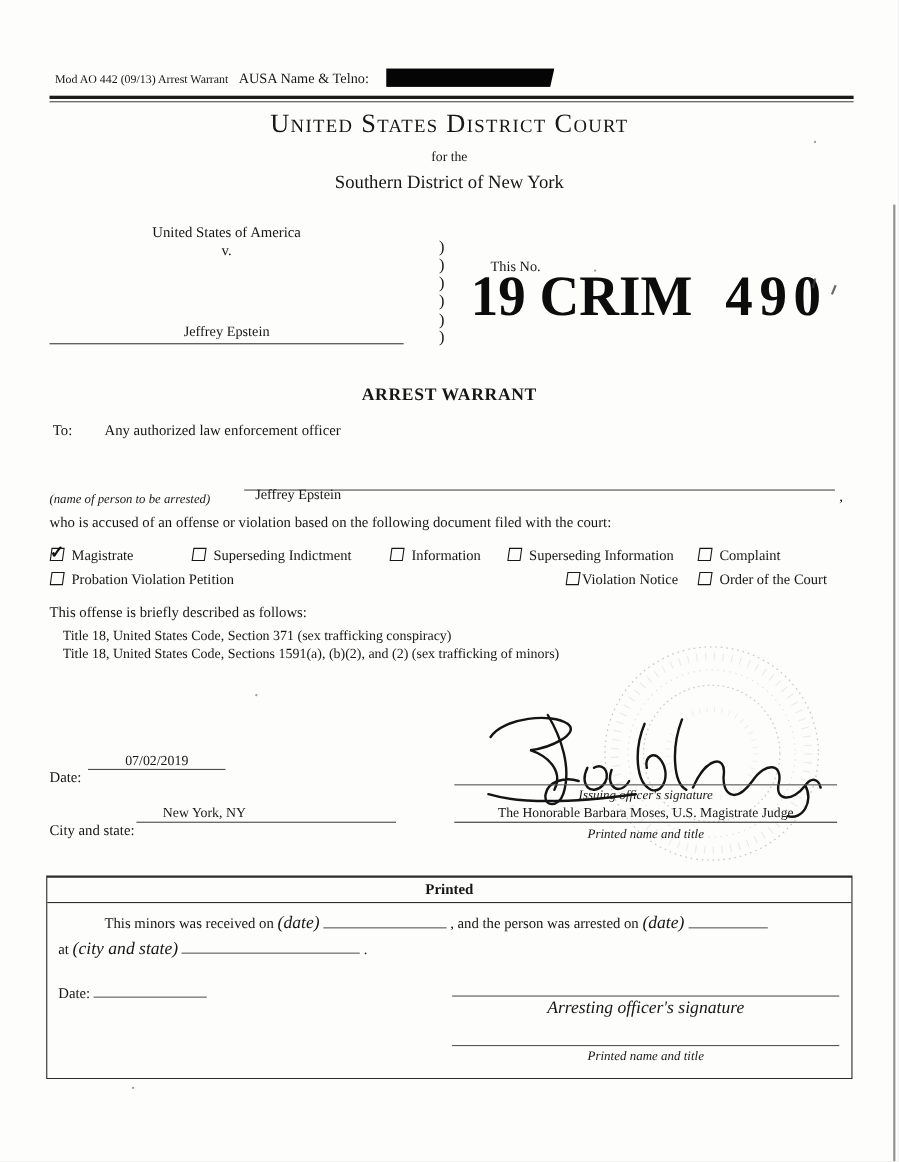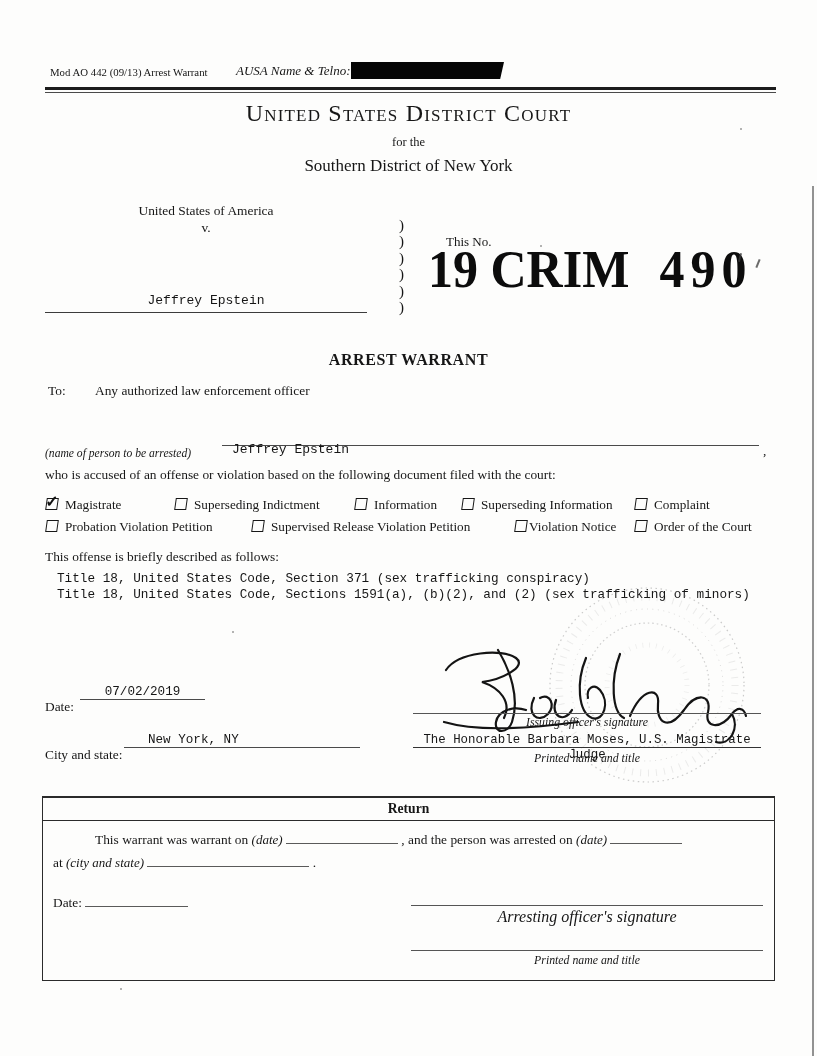--- a/index.html
+++ b/index.html
@@ -3,28 +3,28 @@
 <meta charset="utf-8">
 <style>
   html,body{margin:0;padding:0;background:#e8e8e8;}
   .page{
     position:relative; width:817px; height:1056px; margin:0 auto;
     background:#fdfdfc; overflow:hidden;
     font-family:"Liberation Serif", serif; color:#161616;
     font-size:13.4px;
   }
   .abs{position:absolute;}
-  .sans{font-family:Liberation Mono, monospace;}
+  .sans{font-family:Liberation Serif, serif;}
   .it{font-style:italic;}
   .b{font-weight:bold;}
   .center{text-align:center;}
 
   
   .form-id{left:50px; top:66px; font-size:10.8px;}
-  .ausa-label{left:236px; top:63px; font-size:13px;font-style:italic;}
+  .ausa-label{left:217px; top:63px; font-size:13px;}
   .redaction{left:351px; top:62px; width:153px; height:17px; background:#050505;
              clip-path:polygon(0 0,100% 0,97.5% 100%,0 100%);}
   .rule-thick{left:45px; top:87px; width:731px; height:2.6px; background:#1c1c1c;}
   .rule-thin{left:45px; top:91.5px; width:731px; height:1px; background:#4a4a4a;}
 
   
   .court-name{left:0; top:100px; width:817px; font-variant:small-caps;
               font-size:24px; letter-spacing:1.2px;}
   .for-the{left:0; top:135px; width:817px; font-size:12.5px;}
   .district{left:0; top:156px; width:817px; font-size:17px;}
@@ -97,21 +97,21 @@
               border:1.6px solid #2b2b2b; border-top-width:2.6px;}
   .return-header{position:absolute; left:0; top:0; width:100%; height:22px;
                  border-bottom:1.6px solid #2b2b2b; text-align:center;
                  font-weight:bold; font-size:13.6px; line-height:22px;}
   .ret-line1{position:absolute; left:0; top:33px; width:720px; padding-left:10px; text-indent:42px;}
   .ret-line2{position:absolute; left:10px; top:56px;}
   .ret-date{position:absolute; left:10px; top:96px;}
   .blank{display:inline-block; border-bottom:1.3px solid #5a5a5a; height:12px;
          vertical-align:baseline; text-indent:0;}
   .bl1{width:112px;} .bl2{width:72px;} .bl3{width:162px;} .bl4{width:103px;}
-  .hint{font-style:italic; font-size:13px;}
+  .hint{font-style:italic; font-size:16px;}
   .ret-sig-line{position:absolute; left:368px; top:89px; width:352px; height:18px;
                 border-bottom:1.4px solid #555;}
   .ret-sig-caption{position:absolute; left:368px; top:110px; width:352px;
                    text-align:center; font-size:16px; font-style:italic;}
   .ret-printed-line{position:absolute; left:368px; top:134px; width:352px; height:18px;
                     border-bottom:1.4px solid #555;}
   .ret-printed-caption{position:absolute; left:368px; top:155px; width:352px;
                        text-align:center; font-size:11.8px; font-style:italic;}
 
   
@@ -160,21 +160,20 @@
   <div class="abs arrestee-comma">,</div>
   <div class="abs accused">who is accused of an offense or violation based on the following document filed with the court:</div>
 
   <div class="cbx-item row1" style="left:46px"><span class="cbx checked"></span><span class="cbx-label">Magistrate</span></div>
   <div class="cbx-item row1" style="left:175px"><span class="cbx"></span><span class="cbx-label">Superseding Indictment</span></div>
   <div class="cbx-item row1" style="left:355px"><span class="cbx"></span><span class="cbx-label">Information</span></div>
   <div class="cbx-item row1" style="left:462px"><span class="cbx"></span><span class="cbx-label">Superseding Information</span></div>
   <div class="cbx-item row1" style="left:635px"><span class="cbx"></span><span class="cbx-label">Complaint</span></div>
 
   <div class="cbx-item row2" style="left:46px"><span class="cbx"></span><span class="cbx-label">Probation Violation Petition</span></div>
-  <div class="cbx-item row2" style="left:252px"><span class="cbx"></span><span class="cbx-label">Supervised Release Violation Petition</span></div>
   <div class="cbx-item row2" style="left:515px"><span class="cbx" style="margin-right:2px"></span><span class="cbx-label">Violation Notice</span></div>
   <div class="cbx-item row2" style="left:635px"><span class="cbx"></span><span class="cbx-label">Order of the Court</span></div>
 
   <div class="abs offense-intro">This offense is briefly described as follows:</div>
   <div class="abs offense-lines sans">
     <div>Title 18, United States Code, Section 371 (sex trafficking conspiracy)</div>
     <div>Title 18, United States Code, Sections 1591(a), (b)(2), and (2) (sex trafficking of minors)</div>
   </div>
 
   <svg class="abs seal" viewBox="0 0 208 208">
@@ -202,22 +201,22 @@
   <div class="abs date-label">Date:</div>
   <div class="abs date-line"><span class="sans">07/02/2019</span></div>
   <div class="abs sig-line"></div>
   <div class="abs sig-caption it center">Issuing officer's signature</div>
   <div class="abs city-label">City and state:</div>
   <div class="abs city-line"><span class="sans">New York, NY</span></div>
   <div class="abs printed-line"><span class="sans">The Honorable Barbara Moses, U.S. Magistrate Judge</span></div>
   <div class="abs printed-caption it center">Printed name and title</div>
 
   <div class="abs return-box">
-    <div class="return-header">Return</div>
-    <div class="ret-line1"><span>This warrant was warrant on </span><span class="hint">(date)</span> <span class="blank bl1"></span><span> , and the person was arrested on </span><span class="hint">(date)</span> <span class="blank bl2"></span></div>
+    <div class="return-header">Printed</div>
+    <div class="ret-line1"><span>This minors was received on </span><span class="hint">(date)</span> <span class="blank bl1"></span><span> , and the person was arrested on </span><span class="hint">(date)</span> <span class="blank bl2"></span></div>
     <div class="ret-line2"><span>at </span><span class="hint">(city and state)</span> <span class="blank bl3"></span><span> .</span></div>
     <div class="ret-date"><span>Date:</span> <span class="blank bl4"></span></div>
     <div class="ret-sig-line"></div>
     <div class="ret-sig-caption">Arresting officer's signature</div>
     <div class="ret-printed-line"></div>
     <div class="ret-printed-caption">Printed name and title</div>
   </div>
 
   <div class="abs edge-line"></div>
   <div class="speck" style="left:232px; top:631px;"></div>

